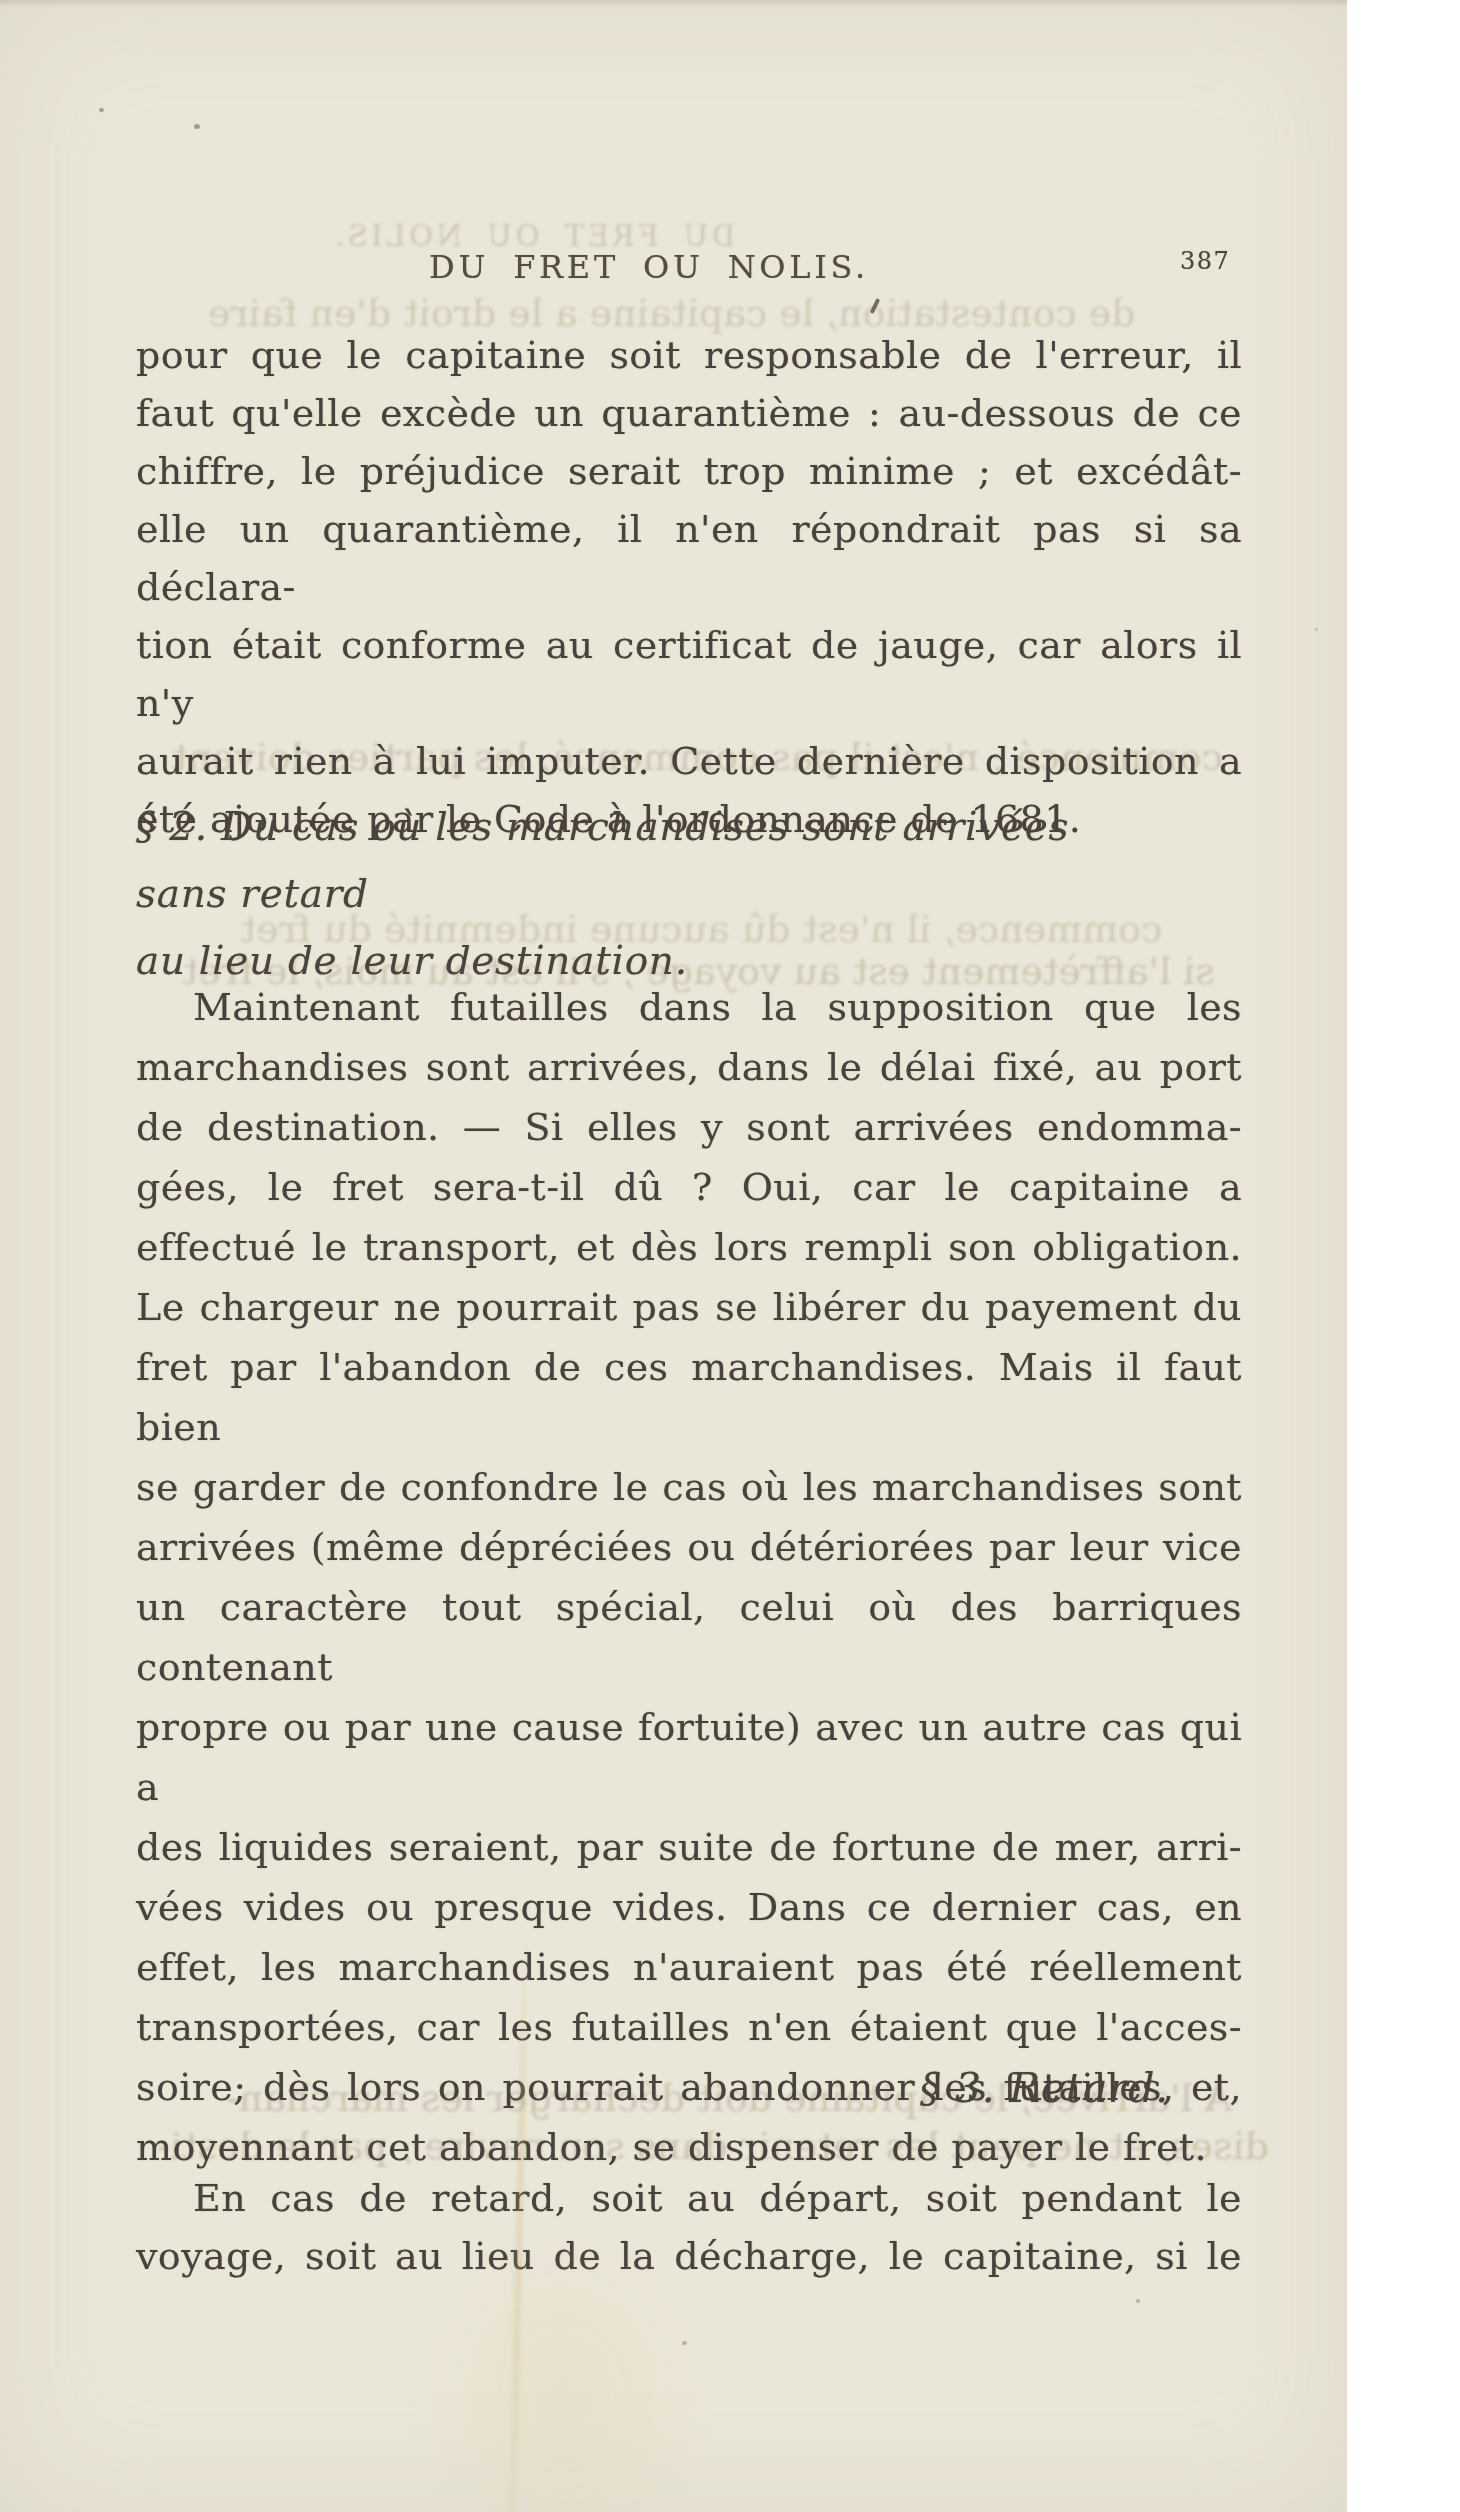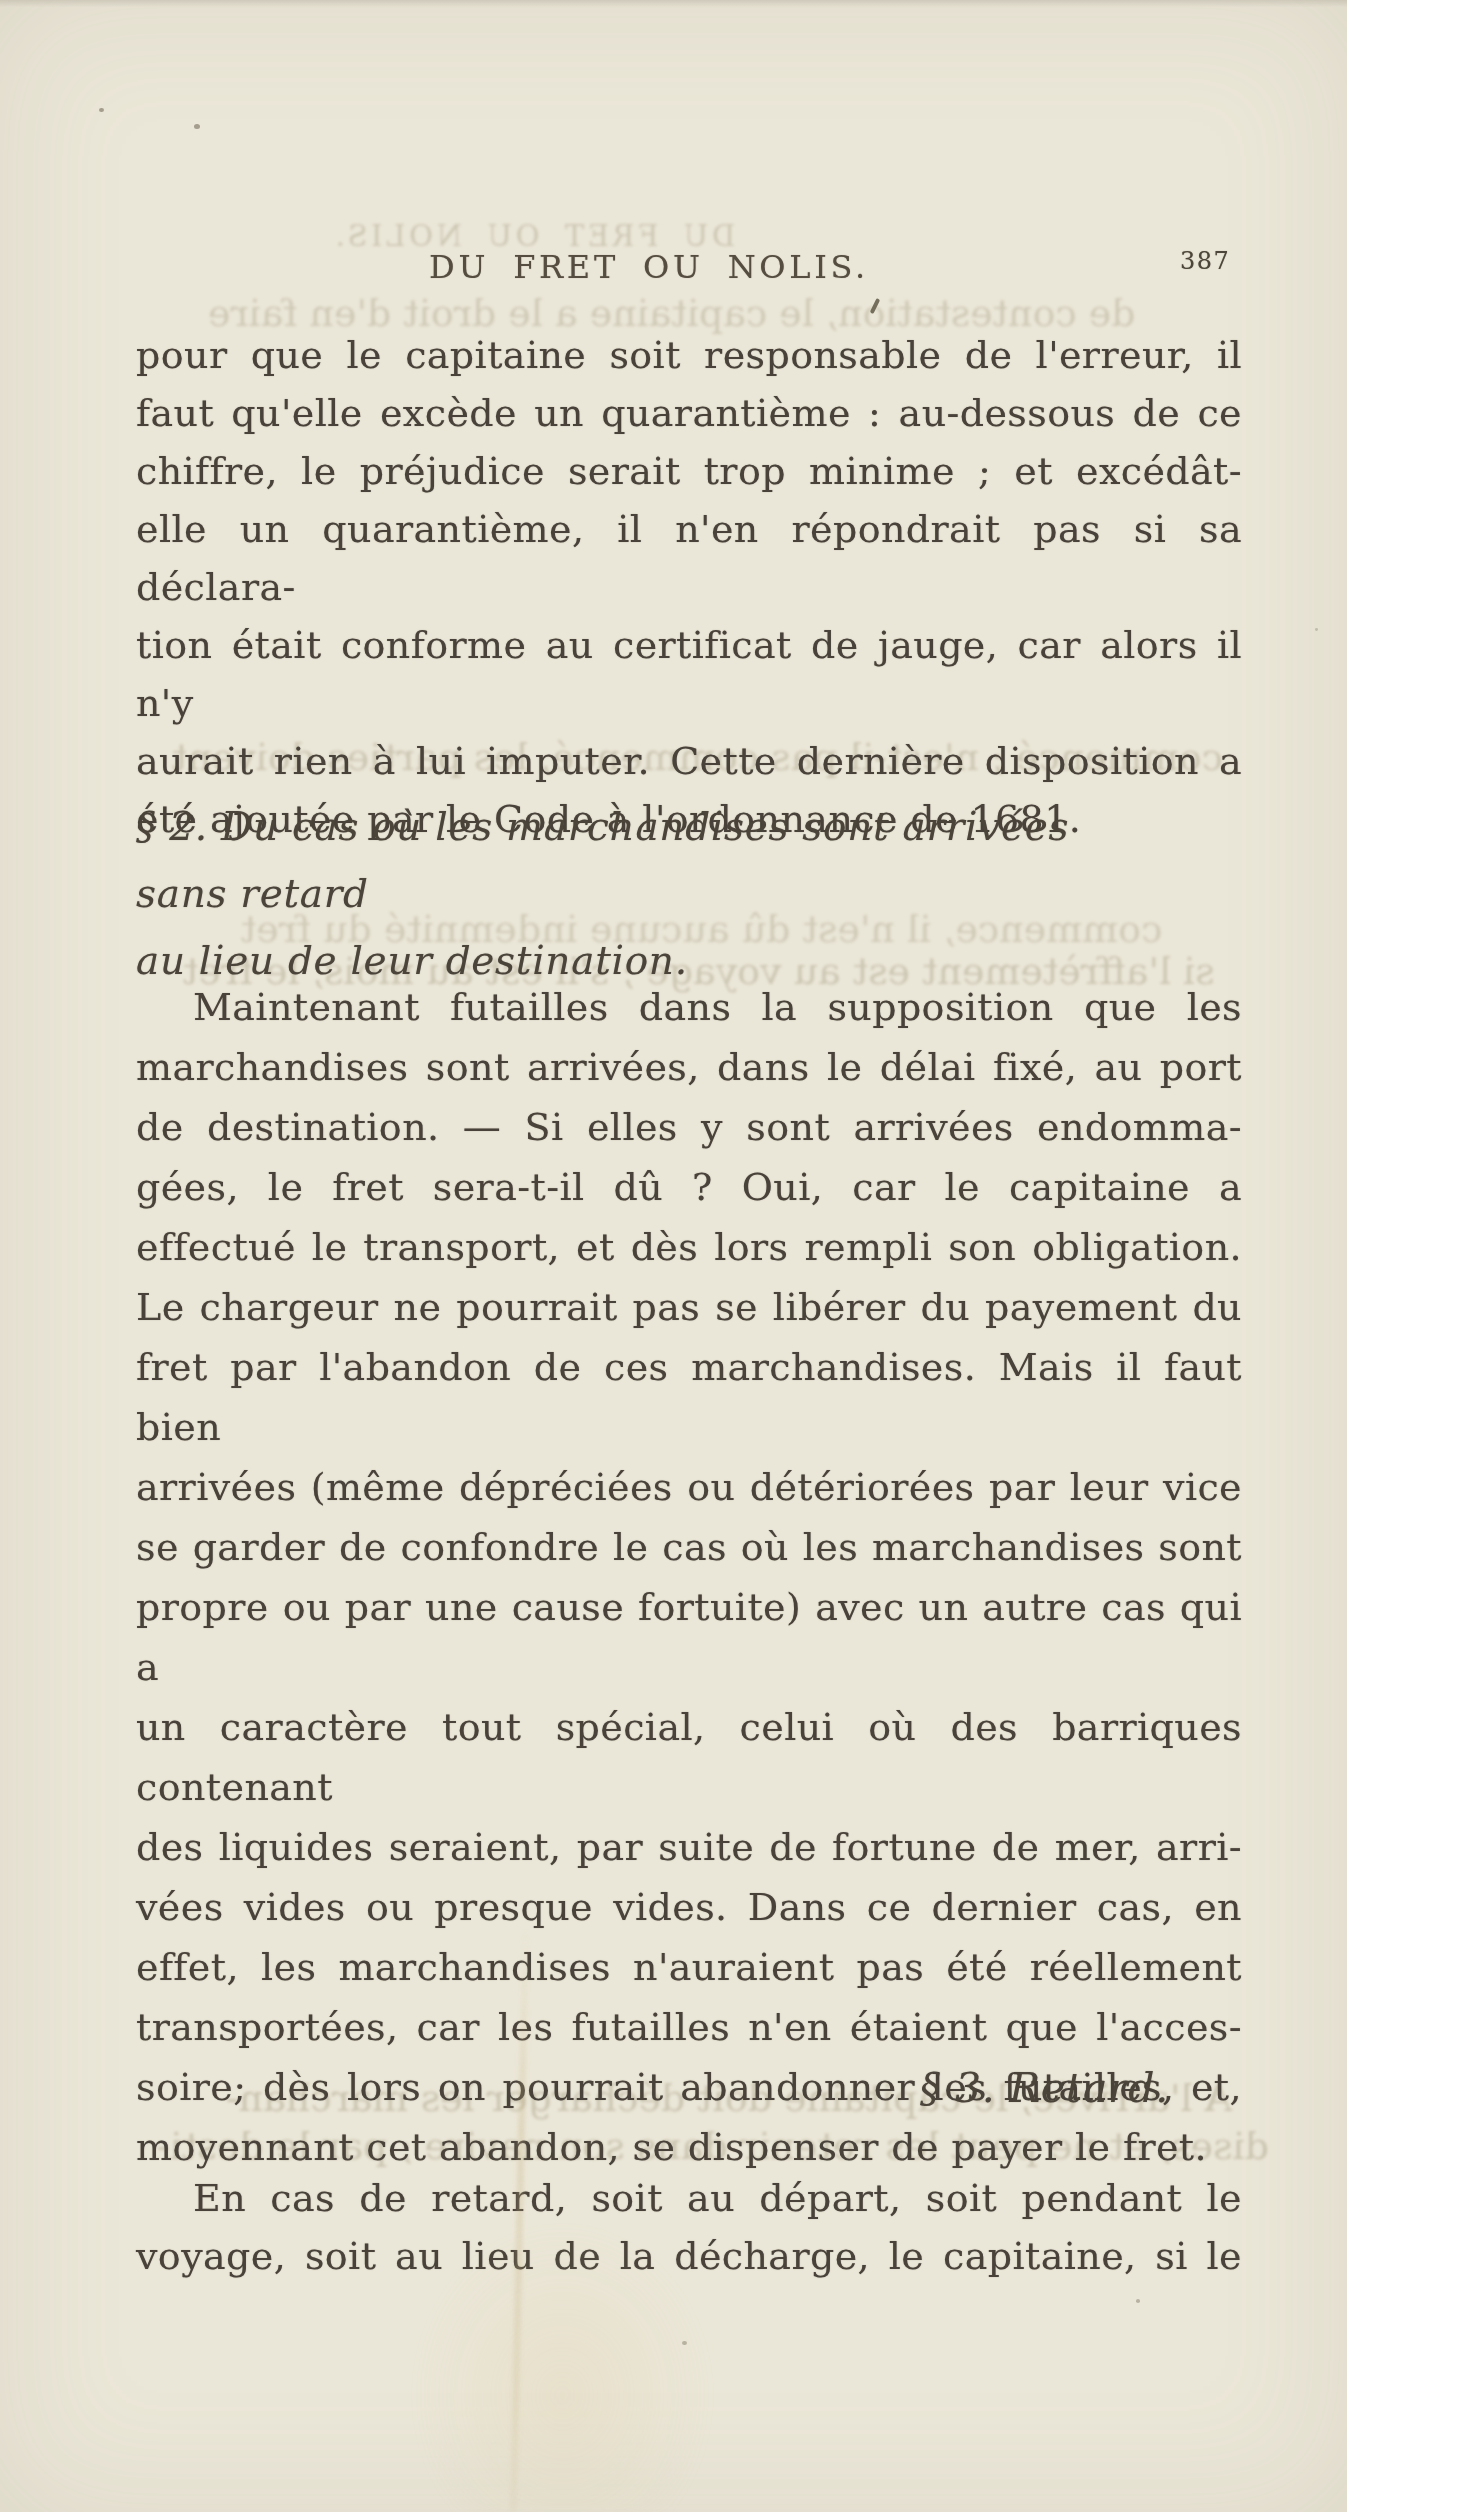--- a/index.html
+++ b/index.html
@@ -132,24 +132,24 @@
   </div>
 
   <div class="para para2 indent-first">
       <div>Maintenant futailles dans la supposition que les</div>
       <div>marchandises sont arrivées, dans le délai fixé, au port</div>
       <div>de destination. — Si elles y sont arrivées endomma-</div>
       <div>gées, le fret sera-t-il dû ? Oui, car le capitaine a</div>
       <div>effectué le transport, et dès lors rempli son obligation.</div>
       <div>Le chargeur ne pourrait pas se libérer du payement du</div>
       <div>fret par l'abandon de ces marchandises. Mais il faut bien</div>
+      <div>se garder de confondre le cas où les marchandises sont</div>
       <div>arrivées (même dépréciées ou détériorées par leur vice</div>
-      <div>se garder de confondre le cas où les marchandises sont</div>
+      <div>un caractère tout spécial, celui où des barriques contenant</div>
       <div>propre ou par une cause fortuite) avec un autre cas qui a</div>
-      <div>un caractère tout spécial, celui où des barriques contenant</div>
       <div>des liquides seraient, par suite de fortune de mer, arri-</div>
       <div>vées vides ou presque vides. Dans ce dernier cas, en</div>
       <div>effet, les marchandises n'auraient pas été réellement</div>
       <div>transportées, car les futailles n'en étaient que l'acces-</div>
       <div>soire; dès lors on pourrait abandonner les futailles, et,</div>
       <div>moyennant cet abandon, se dispenser de payer le fret.</div>
     </div>
 
   <div class="head3">§ 3. Retard.</div>
 

